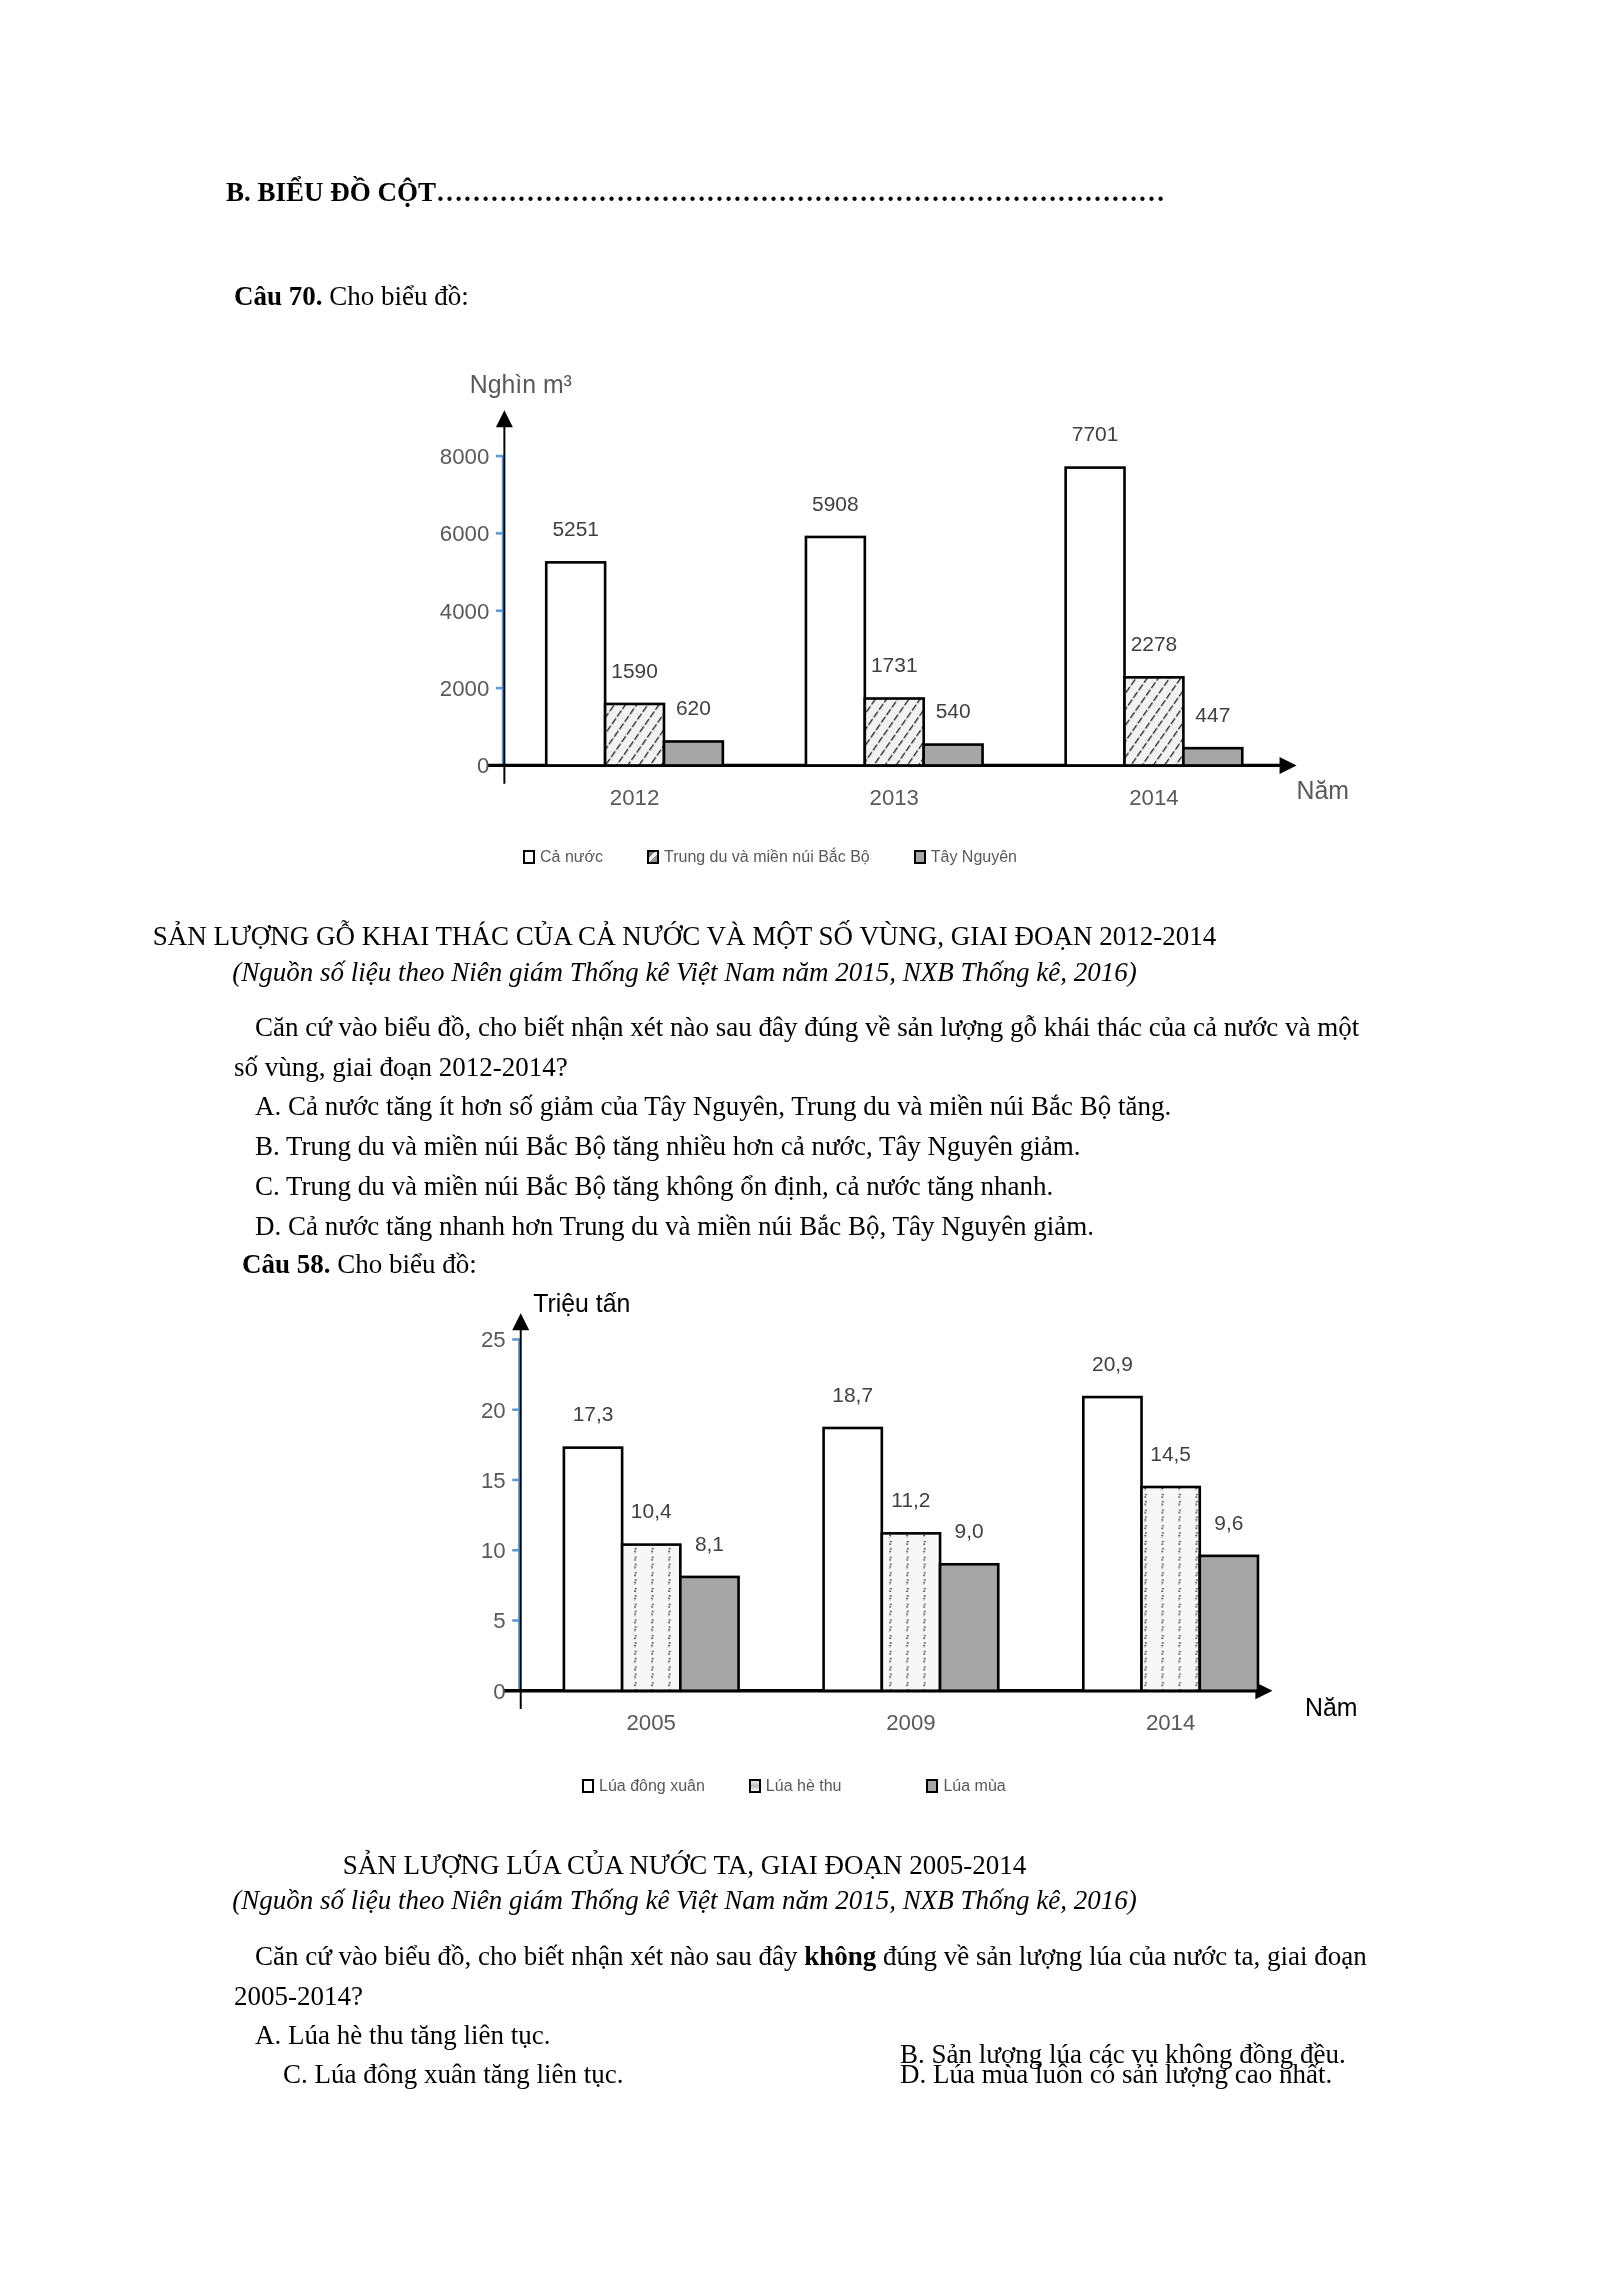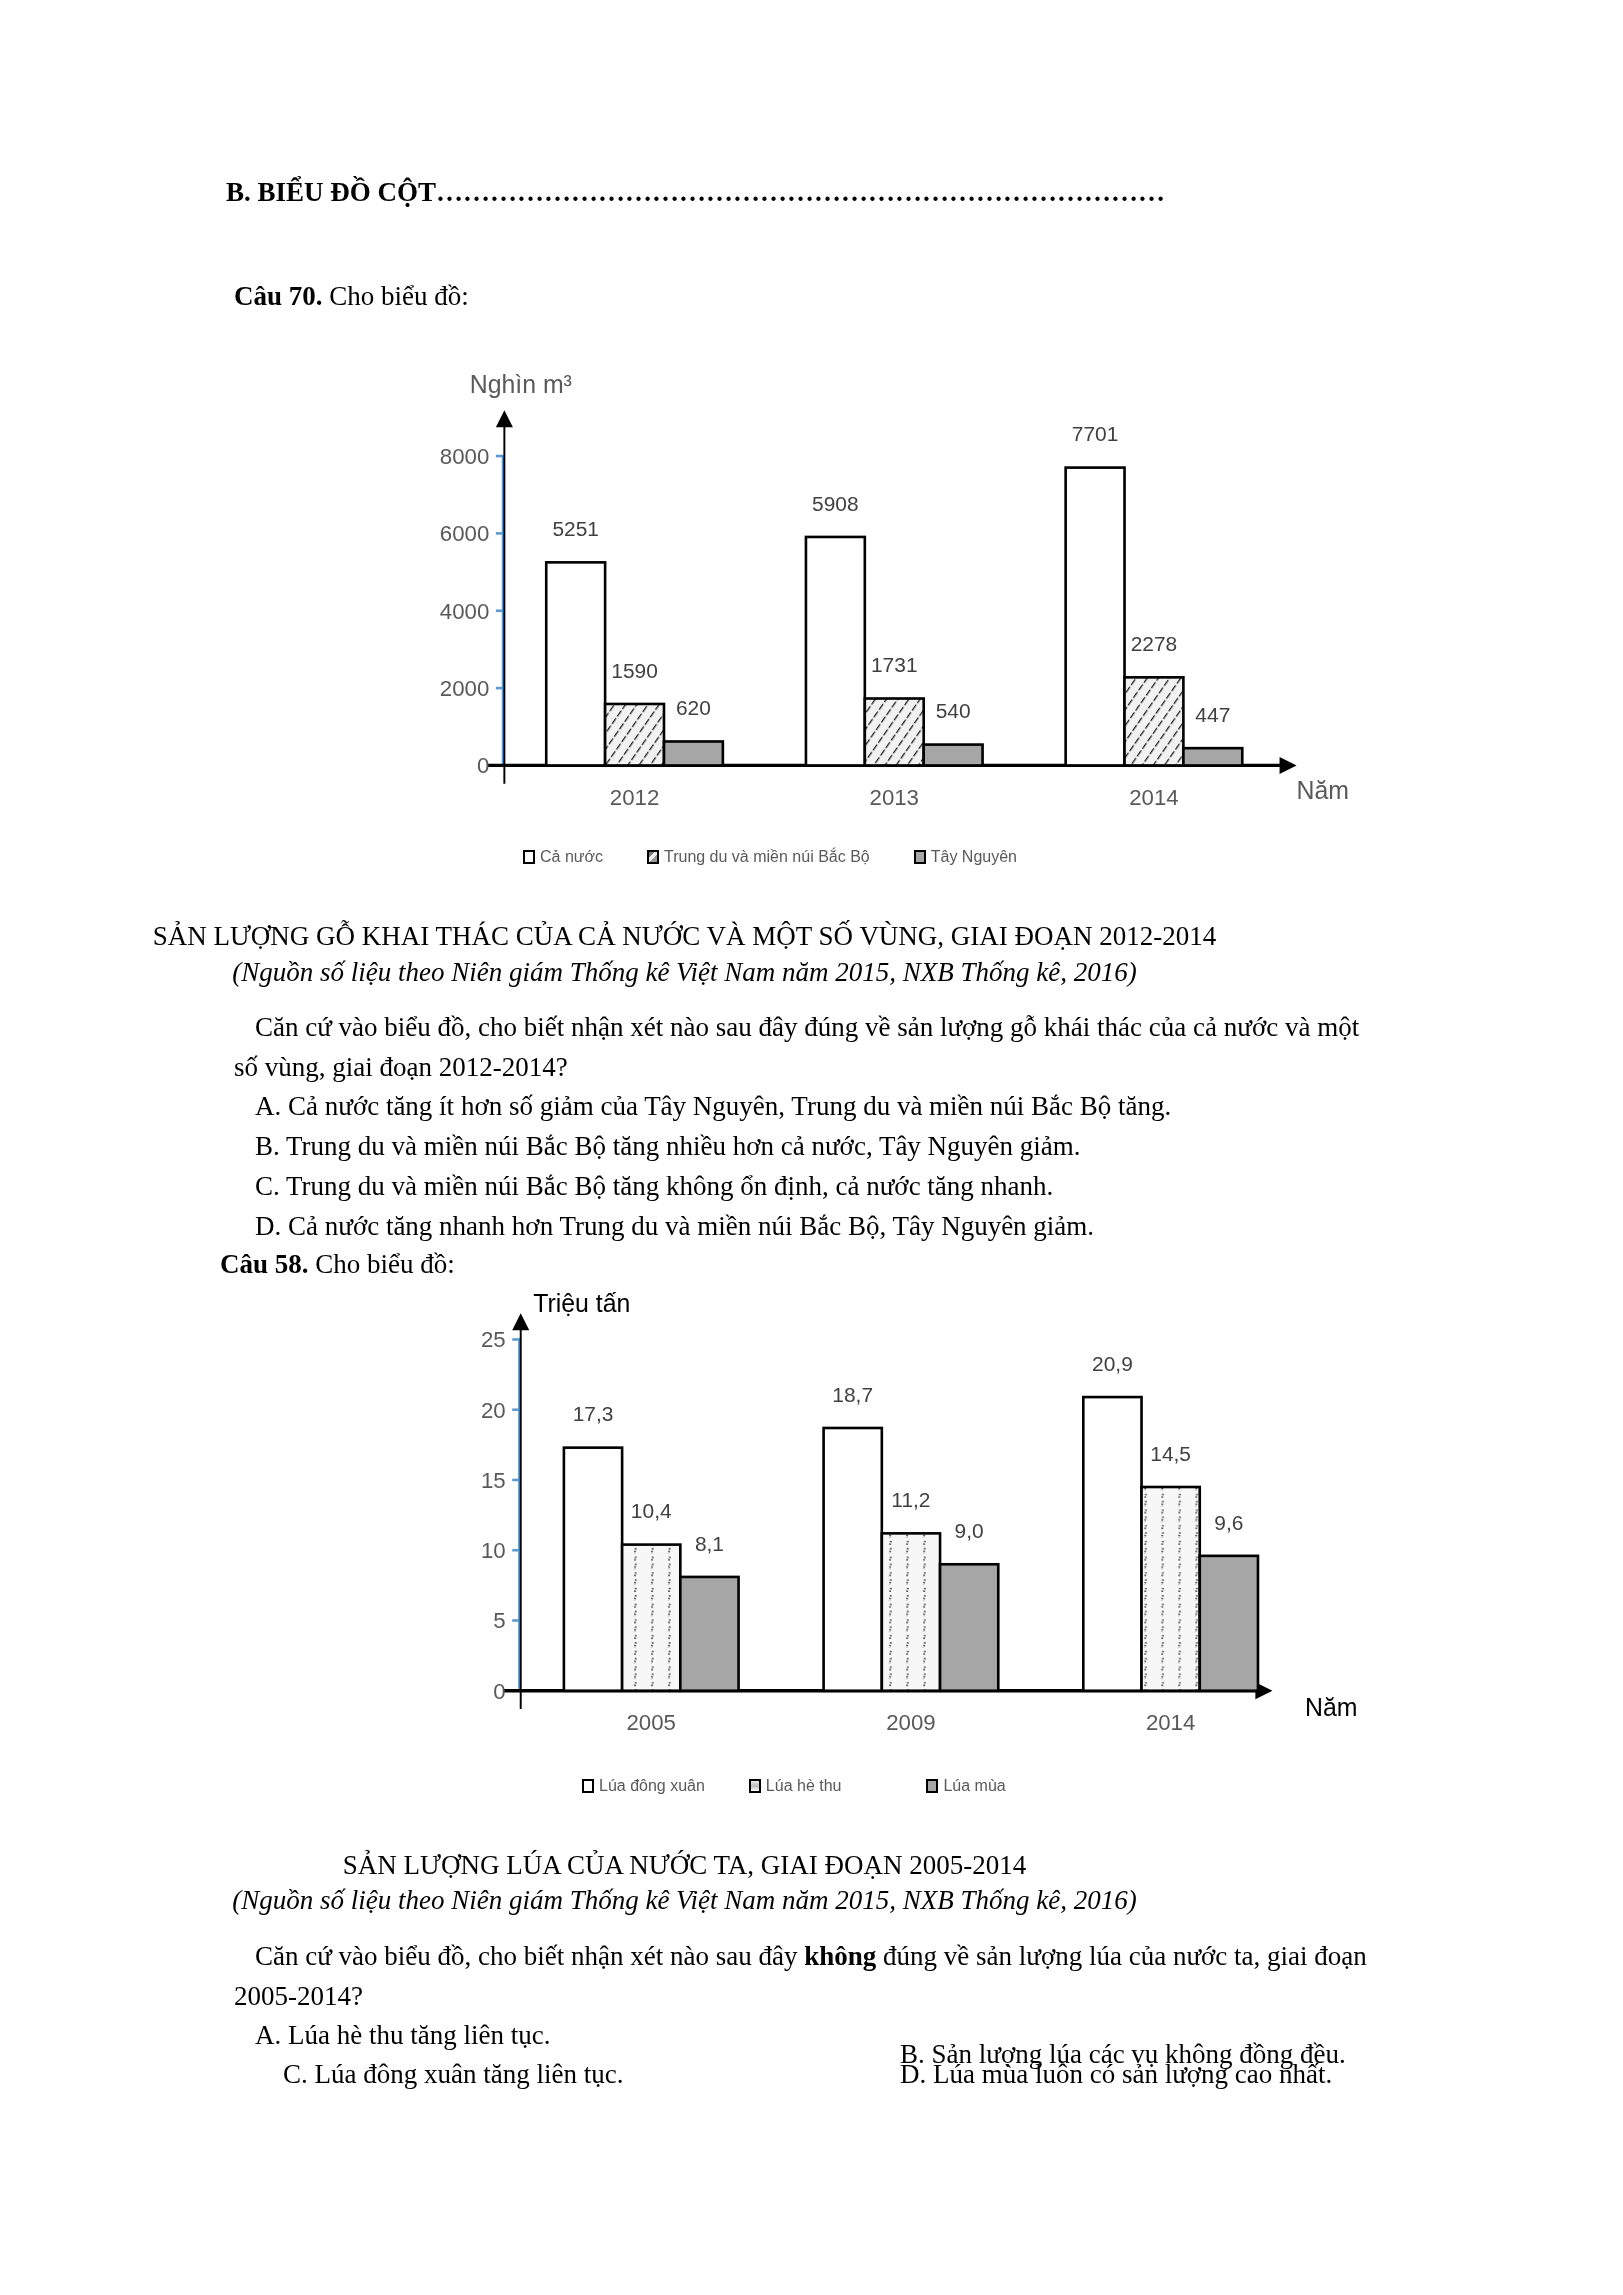--- a/index.html
+++ b/index.html
@@ -100,21 +100,21 @@
 <div class="abs serif center" style="top:923px;">SẢN LƯỢNG GỖ KHAI THÁC CỦA CẢ NƯỚC VÀ MỘT SỐ VÙNG, GIAI ĐOẠN 2012-2014</div>
 <div class="abs serif center ital" style="top:959px;">(Nguồn số liệu theo Niên giám Thống kê Việt Nam năm 2015, NXB Thống kê, 2016)</div>
 
 <div class="abs serif" style="left:255px; top:1014px;">Căn cứ vào biểu đồ, cho biết nhận xét nào sau đây đúng về sản lượng gỗ khái thác của cả nước và một</div>
 <div class="abs serif" style="left:234px; top:1054px;">số vùng, giai đoạn 2012-2014?</div>
 <div class="abs serif" style="left:255px; top:1093px;">A. Cả nước tăng ít hơn số giảm của Tây Nguyên, Trung du và miền núi Bắc Bộ tăng.</div>
 <div class="abs serif" style="left:255px; top:1133px;">B. Trung du và miền núi Bắc Bộ tăng nhiều hơn cả nước, Tây Nguyên giảm.</div>
 <div class="abs serif" style="left:255px; top:1173px;">C. Trung du và miền núi Bắc Bộ tăng không ổn định, cả nước tăng nhanh.</div>
 <div class="abs serif" style="left:255px; top:1213px;">D. Cả nước tăng nhanh hơn Trung du và miền núi Bắc Bộ, Tây Nguyên giảm.</div>
 
-<div class="abs serif" style="left:220px; top:1251px;">
+<div class="abs serif" style="left:242px; top:1251px;">
   <span class="bold">Câu 58.</span><span> Cho biểu đồ:</span>
 </div>
 
 <svg class="abs" id="chart2" style="left:0; top:0;" width="1623" height="1767" viewBox="0 0 2481 2700">
   <g id="c2-axes">
       <line x1="794" y1="2047" x2="794" y2="2584" stroke="#5b9bd5" stroke-width="4"></line>
       <line x1="783" y1="2584" x2="795" y2="2584" stroke="#5b9bd5" stroke-width="4"></line>
       <line x1="783" y1="2476.6" x2="795" y2="2476.6" stroke="#5b9bd5" stroke-width="4"></line>
       <line x1="783" y1="2369.2" x2="795" y2="2369.2" stroke="#5b9bd5" stroke-width="4"></line>
       <line x1="783" y1="2261.8" x2="795" y2="2261.8" stroke="#5b9bd5" stroke-width="4"></line>

